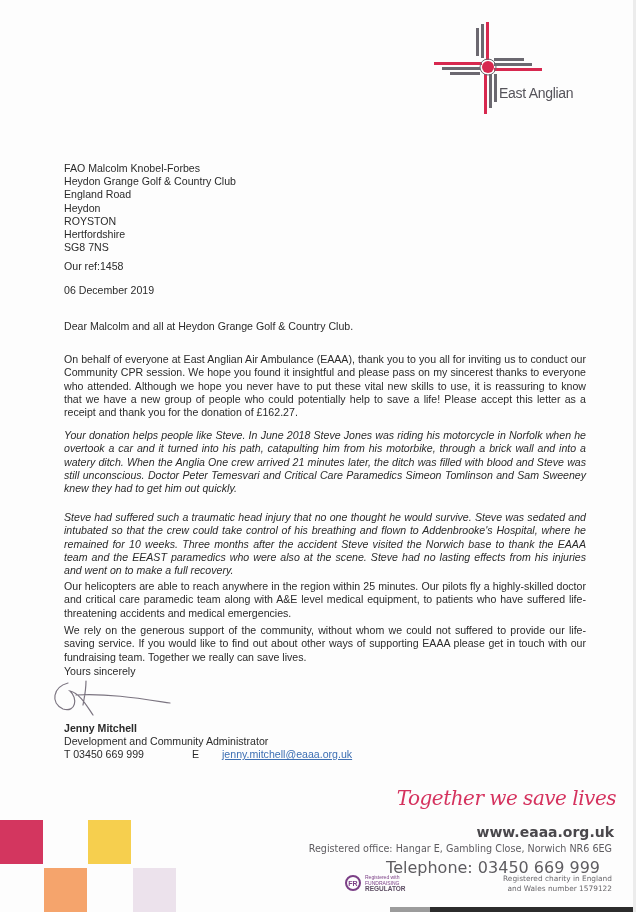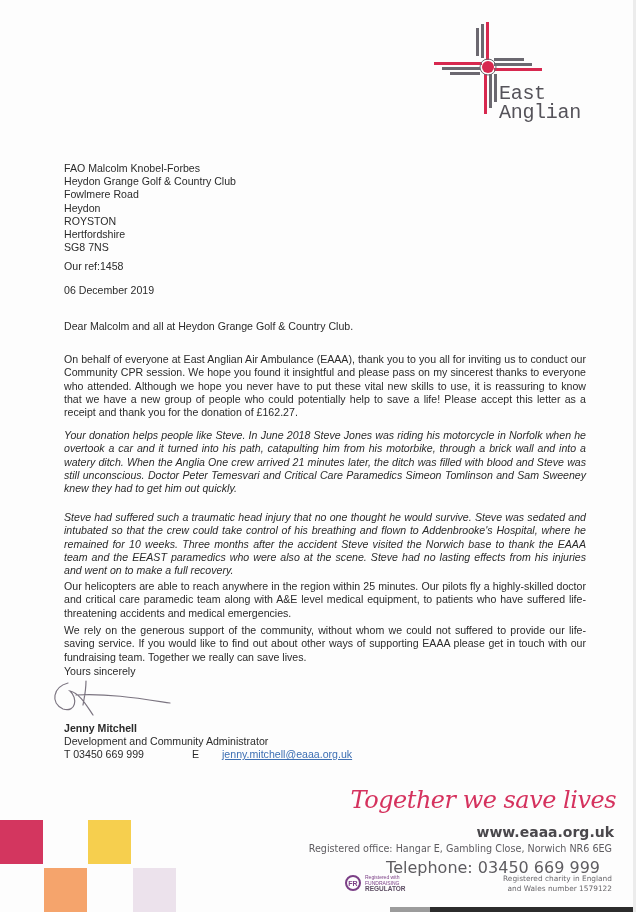--- a/index.html
+++ b/index.html
@@ -2,21 +2,21 @@
 <html><head>
 <meta charset="utf-8">
 <style>
   html, body { margin: 0; padding: 0; }
   body {
     width: 636px; height: 912px; background: #ffffff; position: relative; overflow: hidden;
     font-family: "Liberation Sans", sans-serif; color: #2b2b2b;
   }
   .page { position: absolute; left: 0; top: 0; width: 636px; height: 912px; background: #fdfdfd; }
   .logo { position: absolute; left: 432px; top: 22px; width: 190px; height: 105px; }
-  .logo-text { position: absolute; left: 499px; top: 84px; line-height: 19px; font-size: 20px; font-family: Liberation Mono, monospace; letter-spacing: -0.3px; }
+  .logo-text { position: absolute; left: 499px; top: 84px; line-height: 19px; font-size: 14px; font-family: Liberation Sans, sans-serif; letter-spacing: -0.3px; }
   .logo-text .l1 { color: #55535a; display: block; }
   .logo-text .l2 { color: #d7284f; display: block; }
 
   .block { position: absolute; left: 64px; font-size: 10.6px; line-height: 13px; }
   .address { top: 162px; }
   .address div { height: 13.2px; }
   .ref { top: 260px; }
   .date { top: 284px; }
   .salutation { top: 320px; }
   .para { position: absolute; left: 64px; width: 522px; font-size: 10.6px; line-height: 13.3px; text-align: justify; margin-top: 9px; }
@@ -27,21 +27,21 @@
   .p5 { top: 615px; }
   .closing { top: 665px; }
   .signature { position: absolute; left: 48px; top: 673px; width: 125px; height: 45px; }
   .signer { top: 722px; font-weight: bold; }
   .role { top: 735px; }
   .contact { top: 748px; width: 340px; }
   .contact .phone { display: inline-block; width: 128px; }
   .contact .email-link { color: #3d6fb3; text-decoration: underline; padding-left: 20px; }
 
   .sq { position: absolute; width: 43px; height: 44px; }
-  .tagline { position: absolute; right: 20px; top: 786px; font-family: "DejaVu Serif", serif; font-style: italic; font-size: 24px; color: #d5325e; letter-spacing: -0.5px; }
+  .tagline { position: absolute; right: 20px; top: 786px; font-family: "DejaVu Serif", serif; font-style: italic; font-size: 20px; color: #d5325e; letter-spacing: -0.5px; }
   .website { position: absolute; right: 22px; top: 824px; font-size: 14px; font-weight: bold; color: #4a484c; font-family: "DejaVu Sans", sans-serif; }
   .office { position: absolute; right: 24px; top: 843px; font-size: 9.6px; color: #5e5c60; font-family: "DejaVu Sans", sans-serif; }
   .telephone { position: absolute; right: 36px; top: 858px; font-size: 16px; color: #5e5c60; font-family: "DejaVu Sans", sans-serif; }
   .charity { position: absolute; right: 24px; top: 874px; font-size: 7.4px; line-height: 10px; color: #6a686c; text-align: right; font-family: "DejaVu Sans", sans-serif; }
   .fr-badge { position: absolute; left: 345px; top: 874px; display: flex; align-items: center; }
   .fr-circle { width: 16px; height: 16px; border: 2px solid #7b3f86; border-radius: 50%; color: #7b3f86; font-size: 7px; font-weight: bold; display: flex; align-items: center; justify-content: center; box-sizing: border-box; }
   .fr-text { margin-left: 4px; font-size: 5px; line-height: 6px; color: #7b3f86; }
   .fr-text .big { font-size: 6.5px; font-weight: bold; color: #5d4d63; }
   .bottom-edge { position: absolute; left: 390px; top: 907px; width: 246px; height: 5px; background: #2c2c2c; }
   .bottom-edge-light { position: absolute; left: 390px; top: 907px; width: 40px; height: 5px; background: #9c9c9c; }
@@ -73,21 +73,21 @@
     <circle cx="56" cy="45" r="6" fill="#d7284f"></circle>
     <circle cx="56" cy="45" r="8" fill="none" stroke="#6b6870" stroke-width="1"></circle>
   </svg>
   <div class="logo-text">
     <span class="l1">East Anglian</span>
   </div>
 
   <div class="block address">
     <div>FAO Malcolm Knobel-Forbes</div>
     <div>Heydon Grange Golf &amp; Country Club</div>
-    <div>Fowlmere Road</div>
+    <div>England Road</div>
     <div>Heydon</div>
     <div>ROYSTON</div>
     <div>Hertfordshire</div>
     <div>SG8 7NS</div>
   </div>
 
   <div class="block ref">Our ref:1458</div>
   <div class="block date">06 December 2019</div>
   <div class="block salutation">Dear Malcolm and all at Heydon Grange Golf &amp; Country Club.</div>
 

